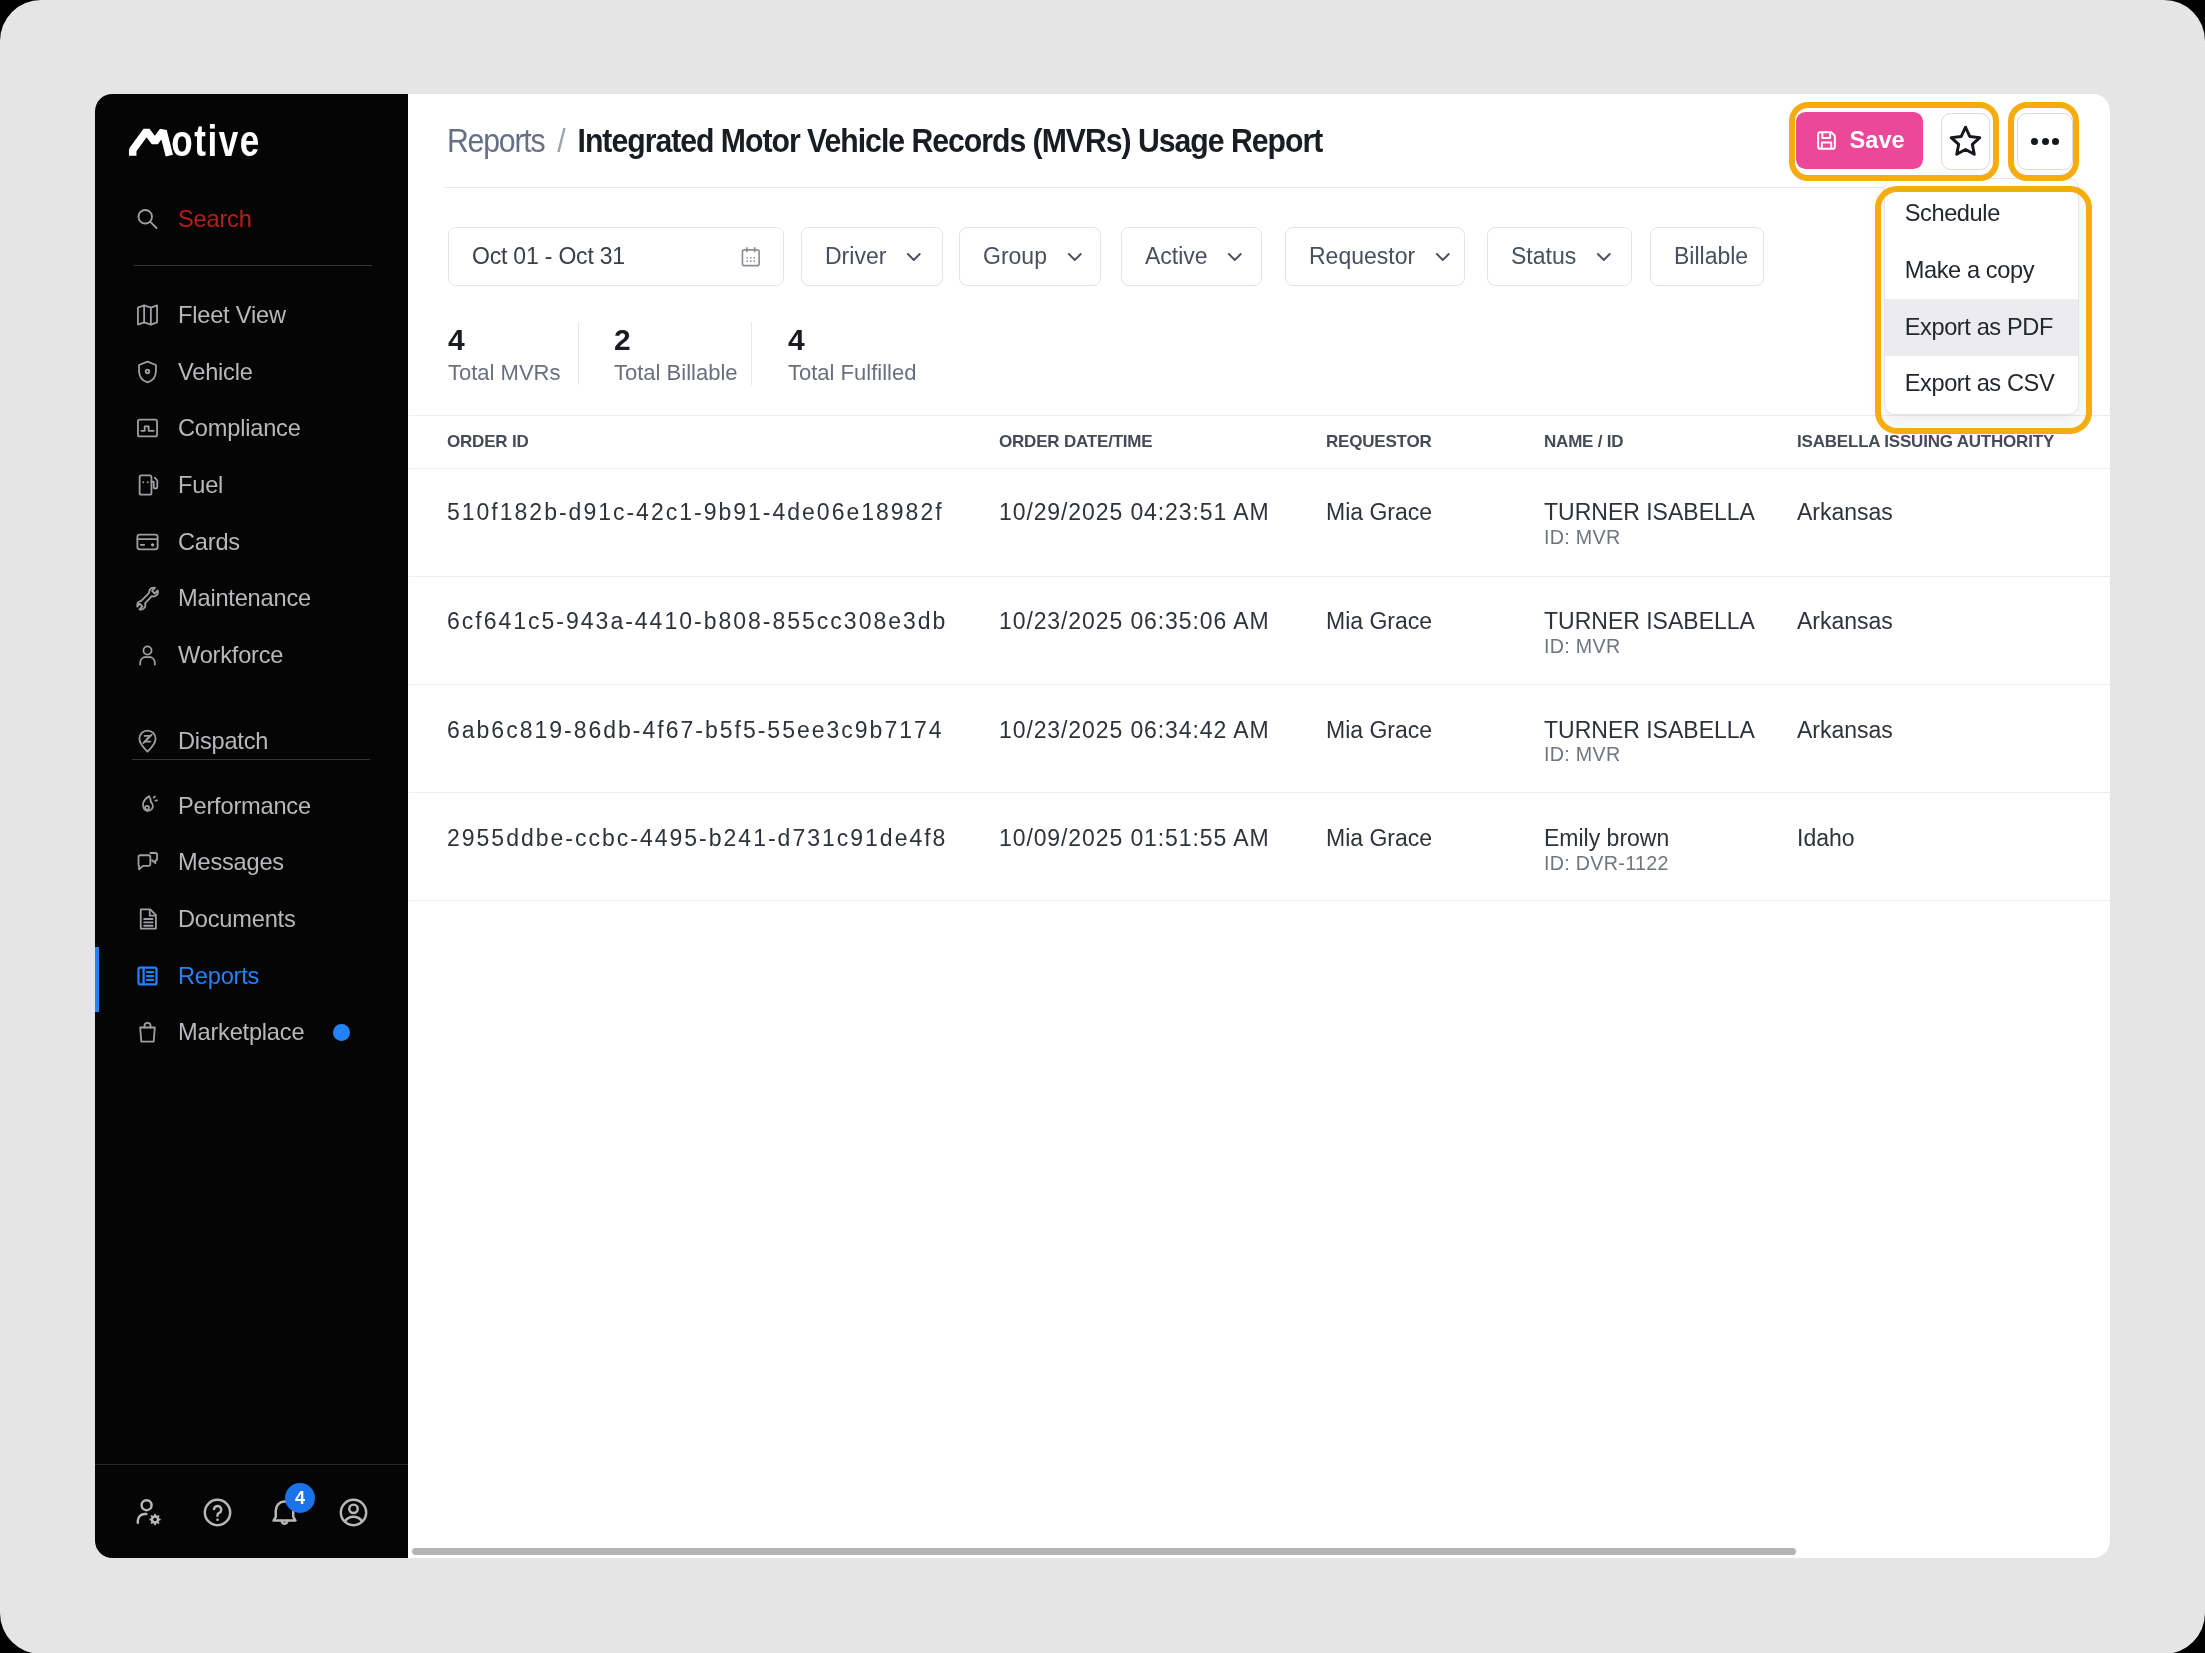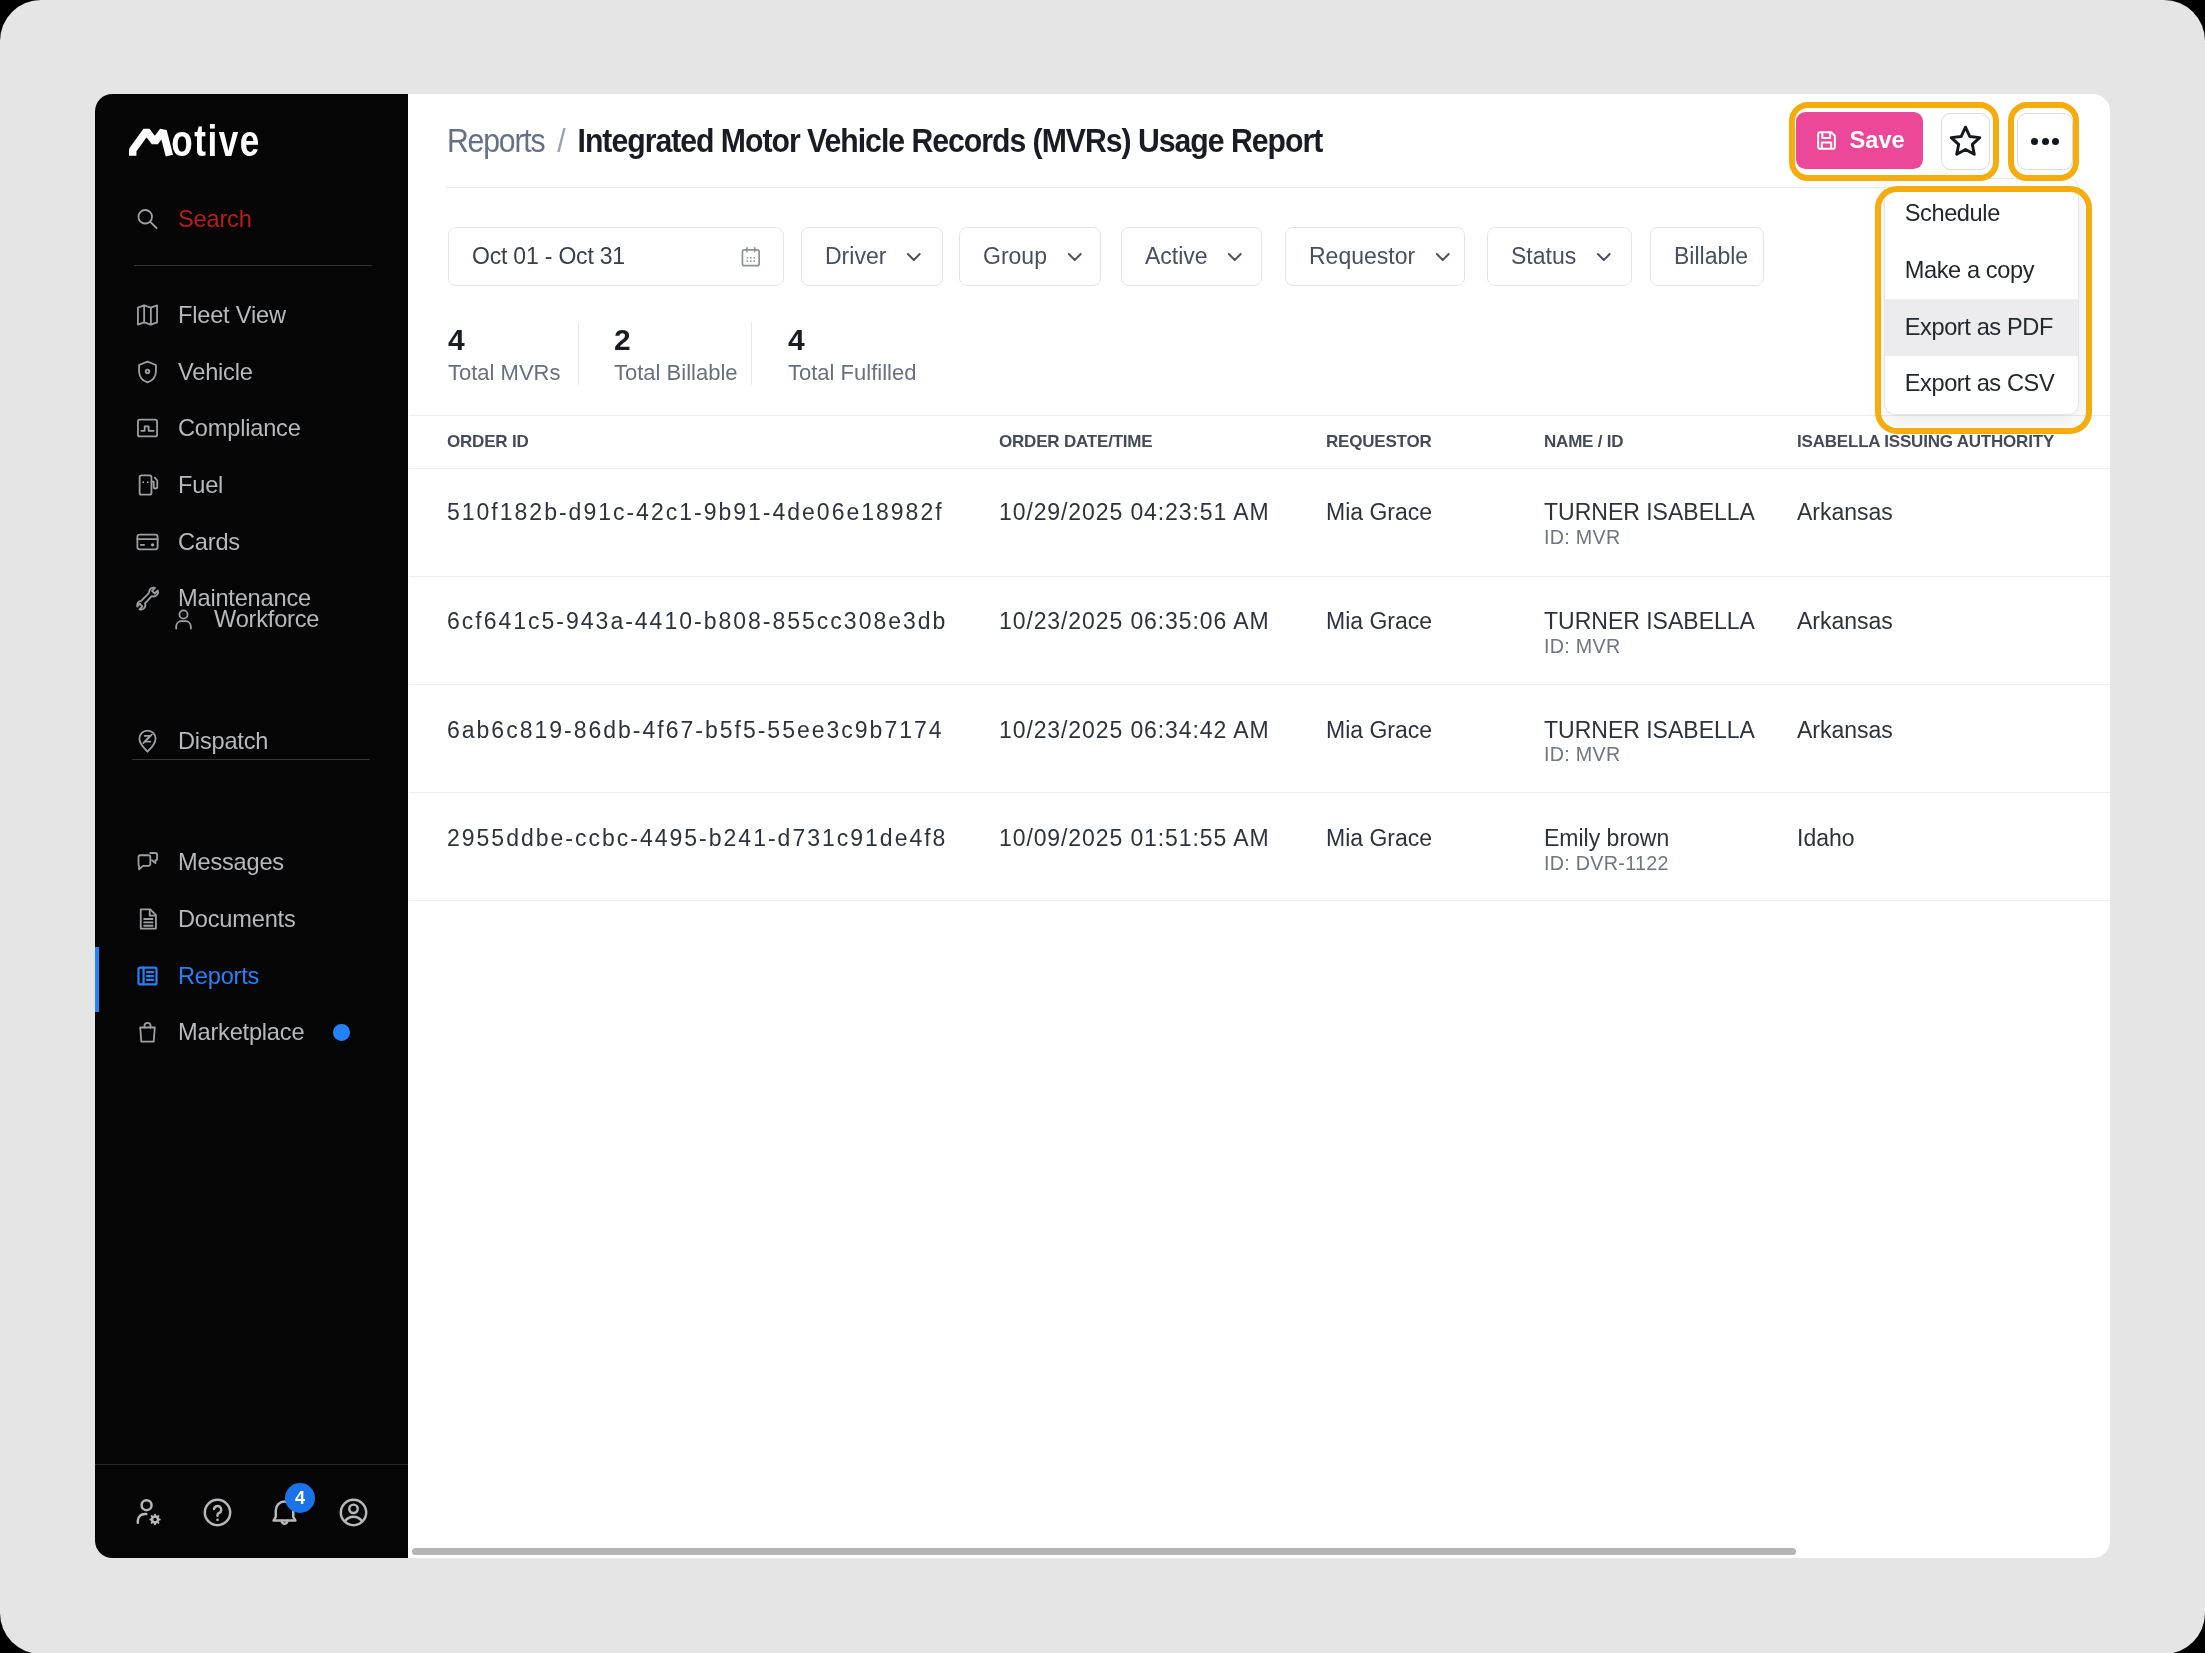--- a/index.html
+++ b/index.html
@@ -127,38 +127,48 @@
           <circle cx="16.5" cy="14.5" r="1.5" fill="#a6a7a9" stroke="none"></circle>
         </svg>
     <div class="tx">Cards</div>
   </div>
   <div class="nav-item" style="top:569px;">
     <svg class="ic" viewBox="0 0 24 24">
           <path d="M13.5 6.5 a4 4 0 0 1 5.2 -3.6 L16 5.6 L18.4 8 L21.1 5.3 a4 4 0 0 1 -5.3 5 L9.8 16.8 a4 4 0 0 1 -5 5.3 L7.5 19.4 L5.1 17 L2.9 19.7 a4 4 0 0 1 3.5 -5.2 L13 7.8 Z"></path>
         </svg>
     <div class="tx">Maintenance</div>
   </div>
-  <div class="nav-item" style="top:590px;margin-left:36px;">
+  <div class="nav-item" style="top:626px;">
     <svg class="ic" viewBox="0 0 24 24">
           <circle cx="12" cy="8" r="3.6"></circle>
           <path d="M5.5 20.5 V18.5 a5 5 0 0 1 5 -4.7 h3 a5 5 0 0 1 5 4.7 V20.5"></path>
         </svg>
     <div class="tx">Workforce</div>
   </div>
   <div class="nav-item" style="top:712px;">
     <svg class="ic" viewBox="0 0 24 24">
           <path d="M12 21.5 C7.5 17 4.8 13.6 4.8 9.9 a7.2 7.2 0 0 1 14.4 0 C19.2 13.6 16.5 17 12 21.5 Z"></path>
           <path d="M9.5 7.5 H14.5 L9.5 12.5 H14.5" stroke-width="1.6"></path>
           <line x1="8.3" y1="13.8" x2="15.8" y2="6.3" stroke-width="1.6"></line>
         </svg>
     <div class="tx">Dispatch</div>
   </div>
 
   <div class="sdiv" style="left:132px; top:759px; width:238px;"></div>
 
+  <div class="nav-item" style="top:777px;">
+    <svg class="ic" viewBox="0 0 24 24">
+          <path d="M13.5 3.5 C13.5 3.5 15 5.5 15 8.5 a4.3 4.3 0 1 1 -6.8 3.5"></path>
+          <path d="M13.5 3.5 C11 4.5 8 7.5 8 11"></path>
+          <circle cx="11.6" cy="13.6" r="1.7"></circle>
+          <line x1="17.5" y1="4.5" x2="18.6" y2="3.4" stroke-width="1.5"></line>
+          <line x1="19" y1="7.2" x2="20.5" y2="7" stroke-width="1.5"></line>
+        </svg>
+    <div class="tx">Performance</div>
+  </div>
   <div class="nav-item" style="top:833px;">
     <svg class="ic" viewBox="0 0 24 24">
           <path d="M14.5 4 H19 a1.5 1.5 0 0 1 1.5 1.5 V9 a1.5 1.5 0 0 1 -1.5 1.5 H19 V13 L16 10.5"></path>
           <path d="M4 7.5 a1.5 1.5 0 0 1 1.5 -1.5 H13 a1.5 1.5 0 0 1 1.5 1.5 V14 a1.5 1.5 0 0 1 -1.5 1.5 H8 L4.5 18.5 V15.5 a1.5 1.5 0 0 1 -0.5 -1.5 Z" fill="#050506"></path>
         </svg>
     <div class="tx">Messages</div>
   </div>
   <div class="nav-item" style="top:890px;">
     <svg class="ic" viewBox="0 0 24 24">
           <path d="M6 3.5 H14.5 L19.5 8.5 V20.5 H6 Z"></path>

